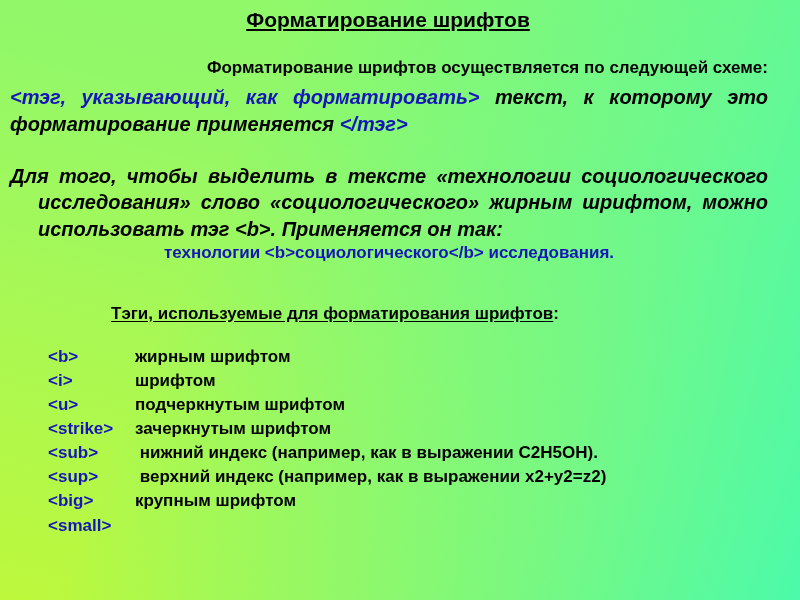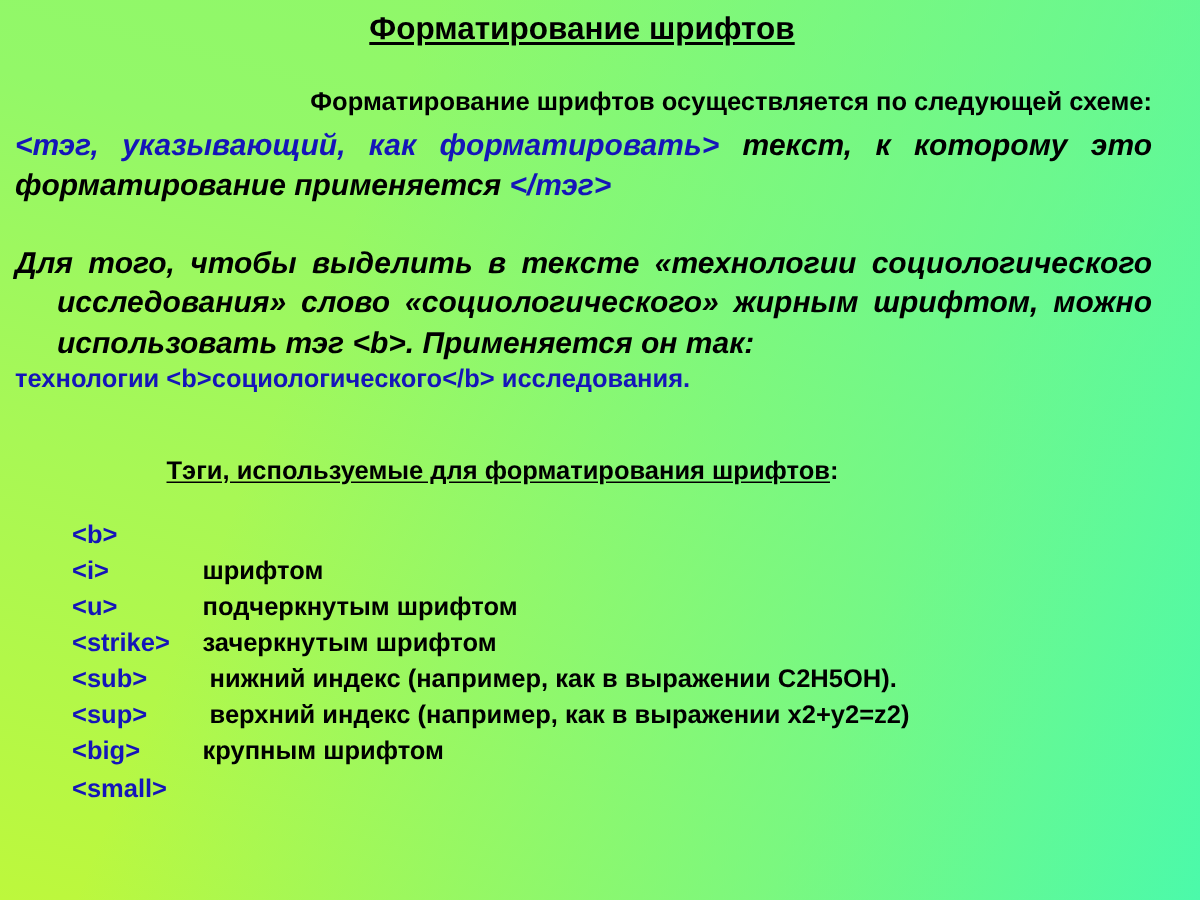--- a/index.html
+++ b/index.html
@@ -87,21 +87,21 @@
   .black {
     color: #000000;
   }
 
   .para-code {
     font-size: 17px;
     font-weight: bold;
     color: #1515b9;
     margin: 0;
     line-height: 1.32;
-    text-align: left;
+    text-align: center;
   }
 
   .gap-1 { height: 6px; }
   .gap-2 { height: 22px; }
   .gap-3 { height: 26px; }
 
   
   .list-heading {
     font-size: 17px;
     font-weight: bold;
@@ -161,20 +161,21 @@
 
     <p class="para-code">технологии &lt;b&gt;социологического&lt;/b&gt; исследования.</p>
 
     <div class="gap-2"></div>
 
     <p class="list-heading"><span class="u">Тэги, используемые для форматирования шрифтов</span><span>:</span></p>
 
     <ul class="tag-list">
       <li>
         <span class="tag-name">&lt;b&gt;</span>
+        <span class="tag-desc">жирным шрифтом</span>
       </li>
       <li>
         <span class="tag-name">&lt;i&gt;</span>
         <span class="tag-desc">шрифтом</span>
       </li>
       <li>
         <span class="tag-name">&lt;u&gt;</span>
         <span class="tag-desc">подчеркнутым шрифтом</span>
       </li>
       <li>

